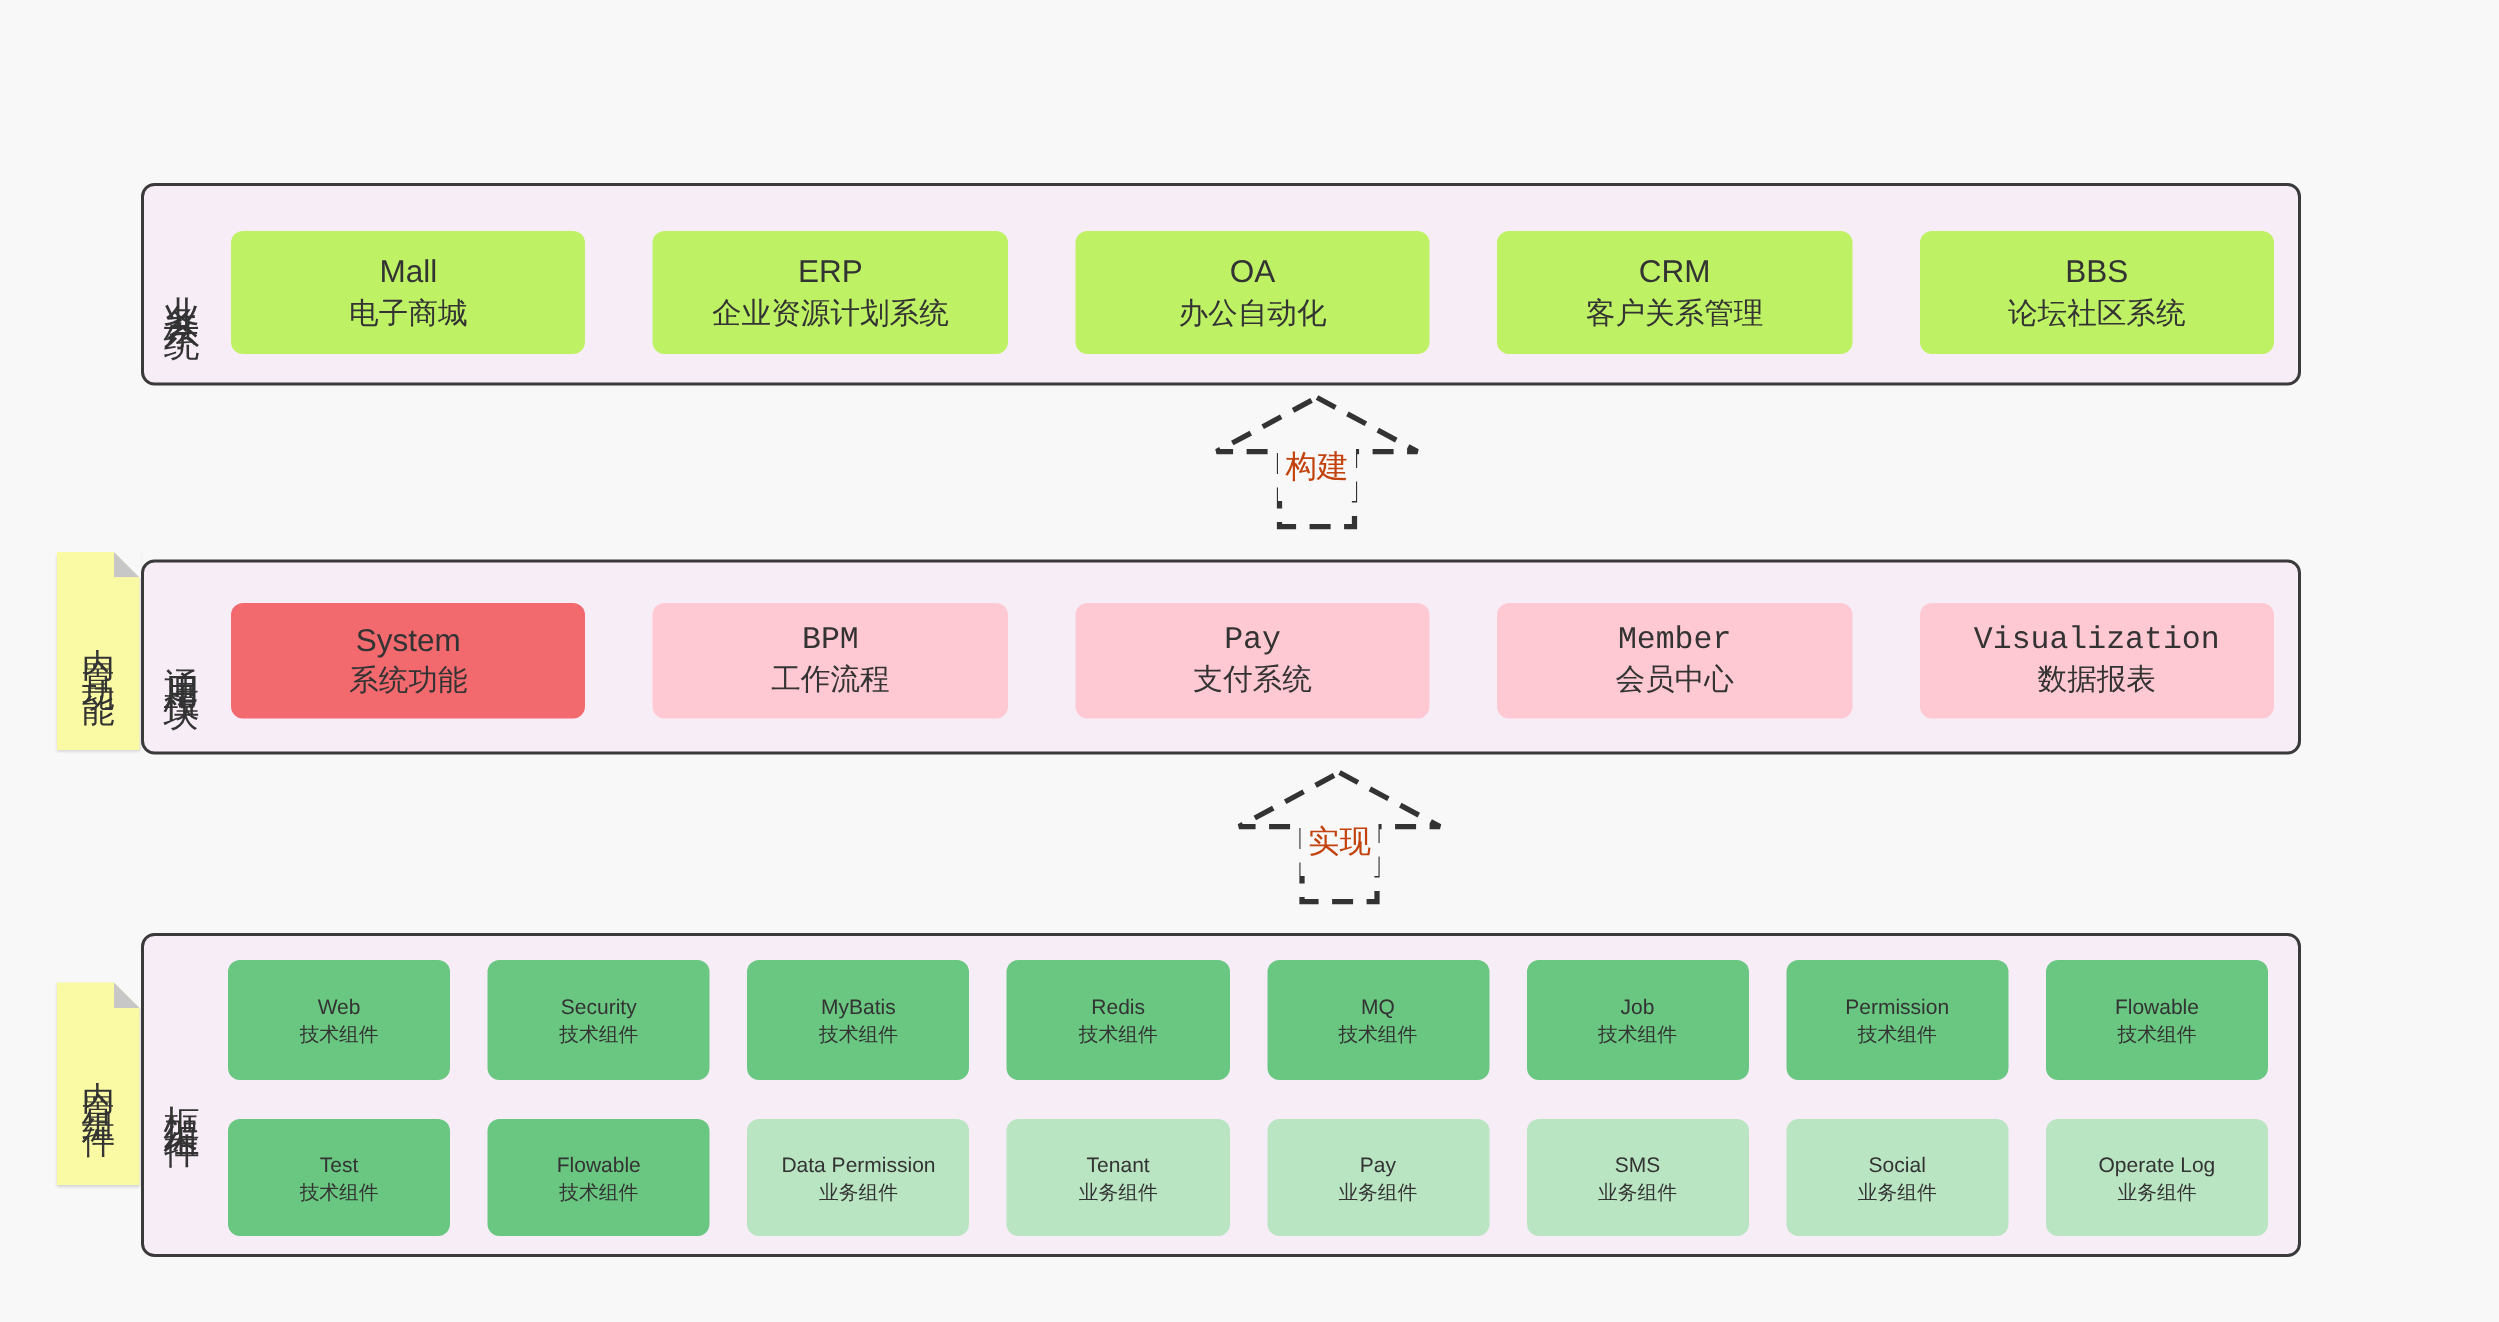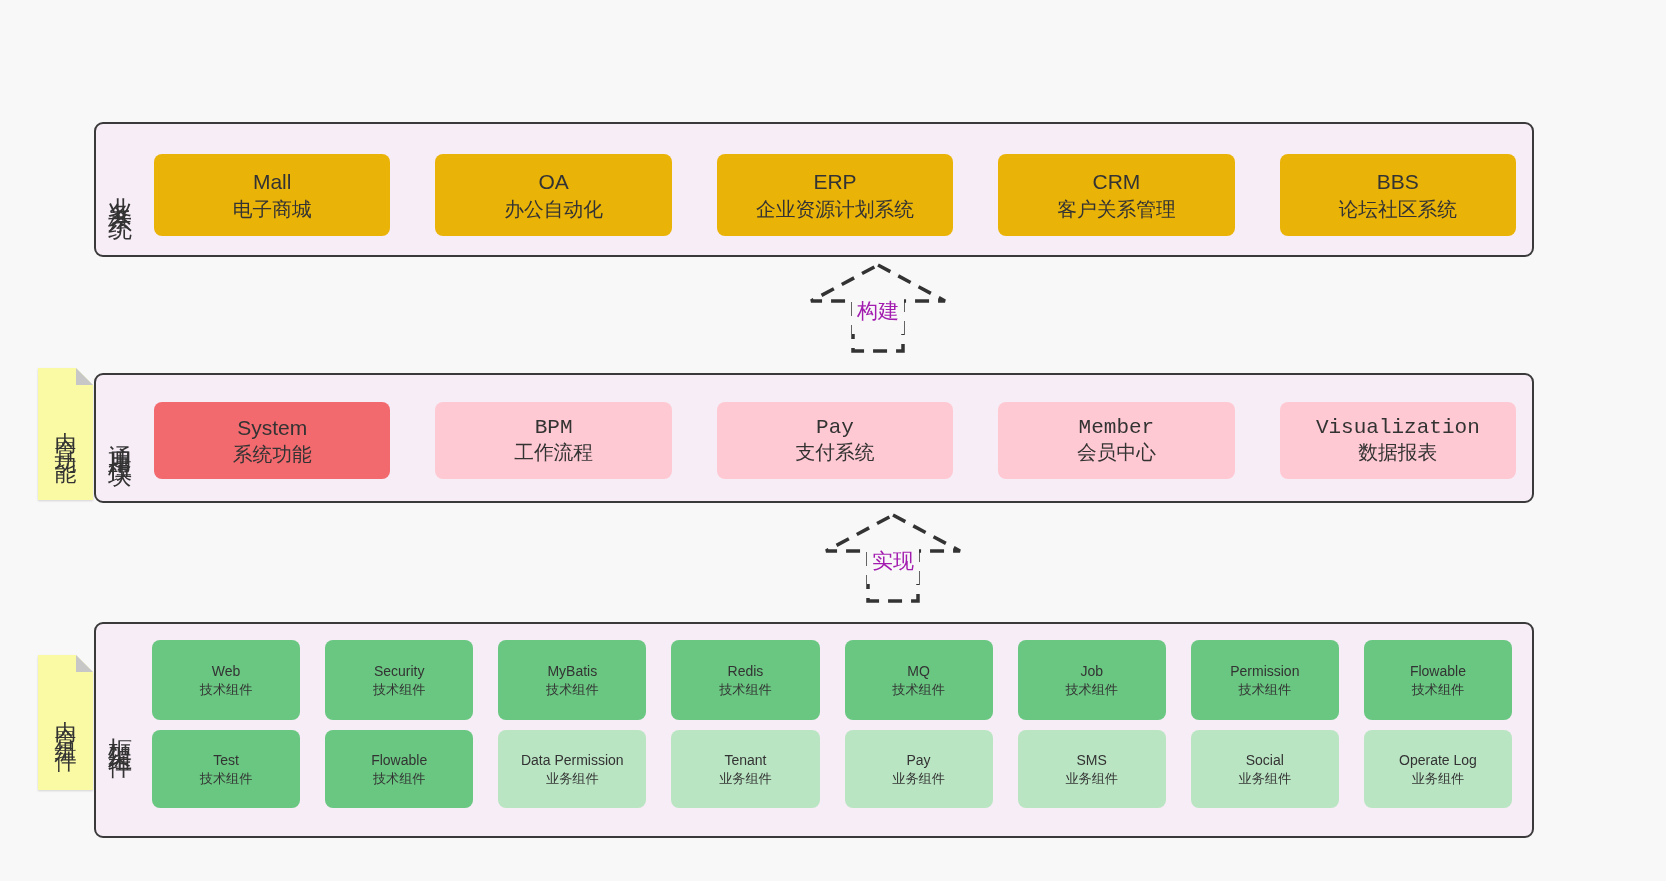--- a/index.html
+++ b/index.html
@@ -19,31 +19,31 @@
     display:flex;align-items:center;justify-content:center;
     writing-mode:vertical-rl;text-orientation:upright;
     font-size:24px;letter-spacing:6px;color:#333;
   }
   .boxes{
     position:absolute;left:58px;right:16px;display:flex;gap:45px;
   }
   .band-business .boxes{top:30px;height:82px;}
   .band-modules .boxes{top:27px;height:77px;}
   .boxes-row1{top:16px;height:80px;gap:25px;left:56px;right:20px;}
-  .boxes-row2{top:106px;height:78px;gap:25px;left:56px;right:20px;}
+  .boxes-row2{top:122px;height:78px;gap:25px;left:56px;right:20px;}
   .box{
     flex:1;border-radius:8px;display:flex;flex-direction:column;
     align-items:center;justify-content:center;text-align:center;
     line-height:1.32;padding:2px 6px;box-sizing:border-box;
   }
   .band-business .box{font-size:21px;}
   .band-modules .box{font-size:21px;}
   .band-components .box{font-size:14px;}
   .box-desc{font-size:0.94em;}
-  .c-blue{background:#eab308;}
+  .c-blue{background:#bef264;}
   .c-red{background:#f2696e;}
   .c-pink{background:#ffc9d3;font-family:Liberation Mono, monospace;}
   .c-green{background:#69c781;}
   .c-lightgreen{background:#bae5c3;}
   .sticky{
     position:absolute;width:55px;background:#fafaa5;
     display:flex;align-items:center;justify-content:center;
     writing-mode:vertical-rl;text-orientation:upright;
     font-size:22px;letter-spacing:10px;color:#333;
     box-shadow:0 1px 2px rgba(0,0,0,0.15);
@@ -53,42 +53,42 @@
   .fold-cut{position:absolute;top:-1px;right:-1px;width:19px;height:19px;background:#f8f8f8;
     clip-path:polygon(0 0,100% 0,100% 100%);}
   .fold{position:absolute;top:0;right:0;width:17px;height:17px;background:#c7c7c7;
     clip-path:polygon(0 0,0 100%,100% 100%);}
   .arrow{position:absolute;width:140px;height:92px;}
   .arrow-build{left:808px;top:262px;}
   .arrow-impl{left:823px;top:512px;}
   .arrow svg{position:absolute;left:0;top:0;}
   .arrow-label{
     position:absolute;left:50%;top:32px;transform:translateX(-50%);
-    background:#f8f8f8;padding:3px 5px 9px 5px;font-size:21px;color:#a21caf;white-space:nowrap;
+    background:#f8f8f8;padding:3px 5px 9px 5px;font-size:21px;color:#c2410c;white-space:nowrap;
   }
 </style>
 </head>
 <body>
 
 <div class="canvas">
 
   <div class="band band-business">
     <div class="side-label">业务系统</div>
     <div class="boxes">
         <div class="box c-blue">
           <div class="box-name">Mall</div>
           <div class="box-desc">电子商城</div>
         </div>
         <div class="box c-blue">
+          <div class="box-name">ERP</div>
+          <div class="box-desc">企业资源计划系统</div>
+        </div>
+        <div class="box c-blue">
           <div class="box-name">OA</div>
           <div class="box-desc">办公自动化</div>
-        </div>
-        <div class="box c-blue">
-          <div class="box-name">ERP</div>
-          <div class="box-desc">企业资源计划系统</div>
         </div>
         <div class="box c-blue">
           <div class="box-name">CRM</div>
           <div class="box-desc">客户关系管理</div>
         </div>
         <div class="box c-blue">
           <div class="box-name">BBS</div>
           <div class="box-desc">论坛社区系统</div>
         </div>
       </div>

